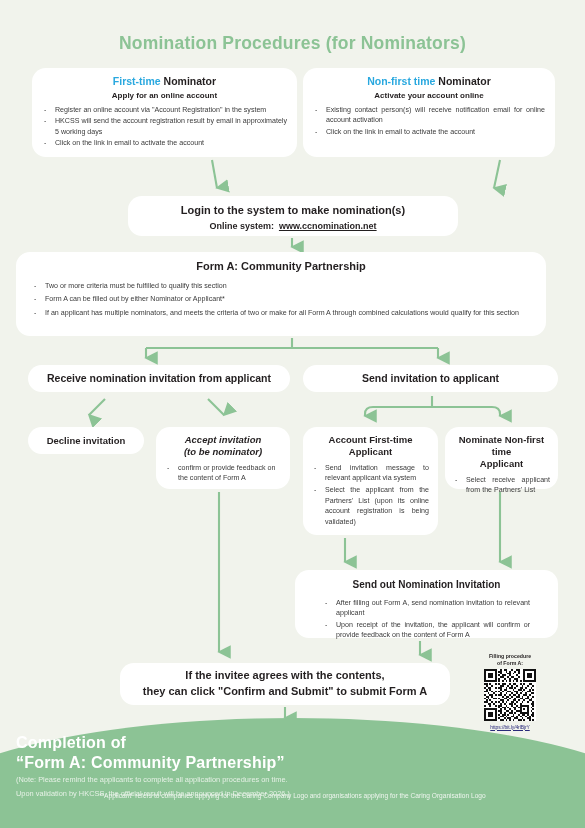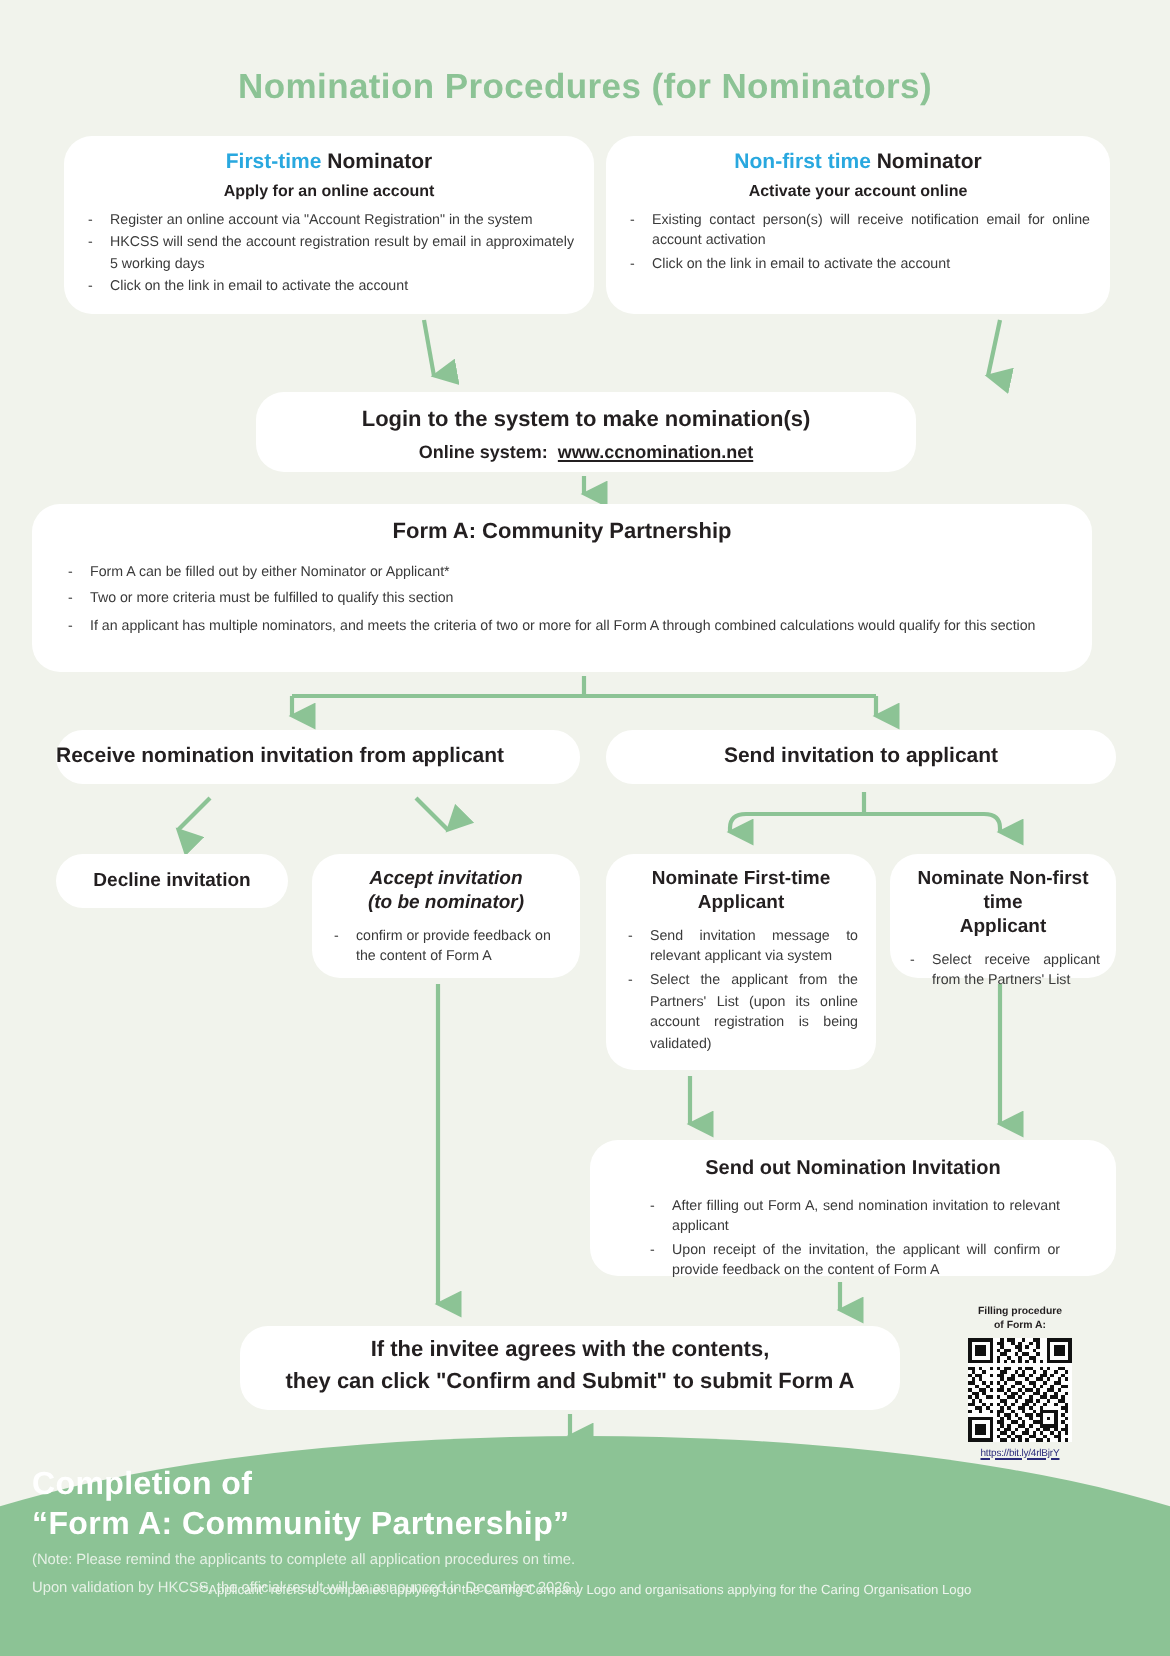--- a/index.html
+++ b/index.html
@@ -82,21 +82,21 @@
     font-weight:bold;color:#231f20;text-decoration:underline;margin-left:5px;
   }
 
   
   #card-forma{left:16px;top:252px;width:530px;height:84px;padding:8px 16px 8px 16px;}
   #card-forma .card-title{font-size:11px;}
   #card-forma ul.bullets{margin-top:7px;}
   #card-forma ul.bullets li{font-size:7.1px;line-height:1.5;margin-bottom:3px;text-align:left;}
 
   
-  #card-receive{left:28px;top:365px;width:262px;height:27px;padding:0;display:flex;align-items:center;}
+  #card-receive{left:28px;top:365px;width:262px;height:27px;padding:0;display:flex;align-items:center;justify-content:center;}
   #card-send{left:303px;top:365px;width:255px;height:27px;padding:0;display:flex;align-items:center;justify-content:center;}
   #card-receive .card-title,#card-send .card-title{font-size:10.5px;}
 
   
   #card-decline{left:28px;top:427px;width:116px;height:27px;padding:0;display:flex;align-items:center;justify-content:center;}
   #card-decline .card-title{font-size:9.5px;}
 
   #card-accept{left:156px;top:427px;width:134px;height:62px;padding:7px 9px;}
   #card-accept .card-title{font-size:9.5px;font-style:italic;}
   #card-accept ul.bullets li{font-size:7.1px;line-height:1.45;text-align:left;}
@@ -218,23 +218,23 @@
   <div class="card" id="card-login">
     <div class="card-title">Login to the system to make nomination(s)</div>
     <div id="login-sub">
       <span>Online system:</span><a id="login-url" href="#">www.ccnomination.net</a>
     </div>
   </div>
 
   <div class="card" id="card-forma">
     <div class="card-title">Form A: Community Partnership</div>
     <ul class="bullets">
+      <li>Two or more criteria must be fulfilled to qualify this section</li>
       <li>Form A can be filled out by either Nominator or Applicant*</li>
-      <li>Two or more criteria must be fulfilled to qualify this section</li>
-      <li>If an applicant has multiple nominators, and meets the criteria of two or more for all Form A through combined calculations would qualify for this section</li>
+      <li>If an applicant has multiple nominators, and meets the criteria of two or make for all Form A through combined calculations would qualify for this section</li>
     </ul>
   </div>
 
   <div class="card" id="card-receive">
     <div class="card-title">Receive nomination invitation from applicant</div>
   </div>
   <div class="card" id="card-send">
     <div class="card-title">Send invitation to applicant</div>
   </div>
 
@@ -247,21 +247,21 @@
       <div>Accept invitation</div>
       <div>(to be nominator)</div>
     </div>
     <ul class="bullets">
       <li>confirm or provide feedback on the content of Form A</li>
     </ul>
   </div>
 
   <div class="card" id="card-nom-first">
     <div class="card-title">
-      <div>Nominate First-time</div>
+      <div>Account First-time</div>
       <div>Applicant</div>
     </div>
     <ul class="bullets">
       <li>Send invitation message to relevant applicant via system</li>
       <li>Select the applicant from the Partners' List (upon its online account registration is being validated)</li>
     </ul>
   </div>
 
   <div class="card" id="card-nom-nonfirst">
     <div class="card-title">

